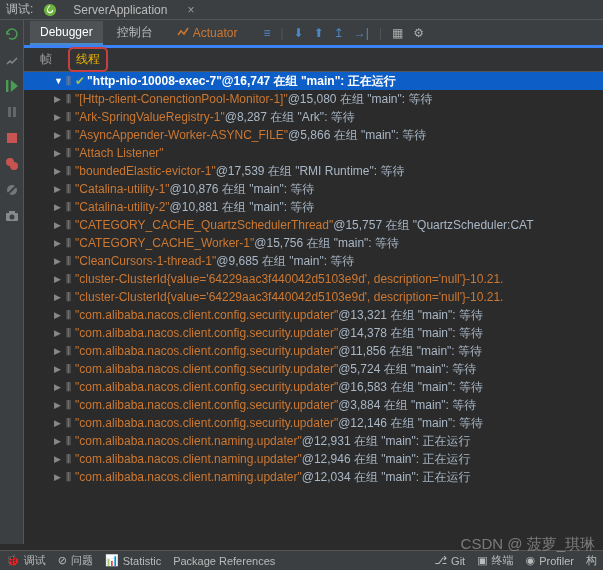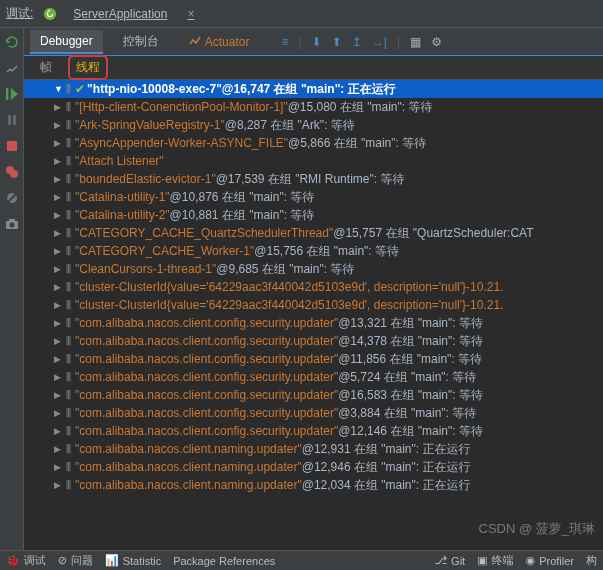--- a/index.html
+++ b/index.html
@@ -9,26 +9,25 @@
       font-family: -apple-system, "Segoe UI", sans-serif;
       font-size: 12px;
       width: 603px;
       height: 570px;
       overflow: hidden;
       position: relative;
     }
     .top-bar {
       display: flex;
       align-items: center;
-      height: 28px;
+      height: 20px;
       background: #3c3f41;
       border-bottom: 1px solid #555;
       padding: 0 6px;
       gap: 10px;
-      text-decoration: underline;
     }
     .top-label { color: #bbb; }
     .app-name { display: flex; align-items: center; gap: 16px; color: #bbb; }
     .spring-icon { width: 14px; height: 14px; }
     .close-x { color: #999; cursor: pointer; margin-left: 4px; }
     .main-row { display: flex; height: calc(100% - 26px - 20px); }
     .left-rail {
       width: 24px;
       background: #3c3f41;
       display: flex;
@@ -38,22 +37,22 @@
       gap: 10px;
       border-right: 1px solid #555;
     }
     .rail-icon { width: 16px; height: 16px; cursor: pointer; display:flex; align-items:center; justify-content:center; }
     .content { flex: 1; display: flex; flex-direction: column; overflow: hidden; }
     .tabs-row {
       display: flex;
       align-items: center;
       height: 28px;
       background: #3c3f41;
-      border-bottom: 1px solid #3b82f6;
-      gap: 10px;
+      border-bottom: 3px solid #3b82f6;
+      gap: 4px;
       padding-left: 6px;
     }
     .tab {
       padding: 4px 10px;
       color: #bbb;
       cursor: pointer;
       font-size: 12px;
     }
     .tab.active { background: #4e5254; color: #fff; border-bottom: 2px solid #4a88c7; }
     .actuator { color: #cc7832; display: flex; align-items: flex-start; gap: 4px; }
@@ -98,23 +97,23 @@
       align-items: center;
       padding: 0 6px;
       gap: 12px;
       font-size: 11px;
       color: #bbb;
     }
     .bottom-item { display: flex; align-items: center; gap: 4px; cursor: pointer; }
     .bottom-right { margin-left: auto; display: flex; gap: 12px; align-items:center; }
     .watermark {
       position: absolute;
-      bottom: 32px; right: 8px;
+      bottom: 16px; right: 8px;
       color: rgba(200,200,200,0.5);
-      font-size: 13px;
+      font-size: 15px;
       pointer-events: none;
       margin-top: 38px;
     }
     .red-square { width:10px; height:10px; background:#c75450; }
   </style>
 </head>
 <body>
 
 <div class="top-bar">
   <span class="top-label">调试:</span>

